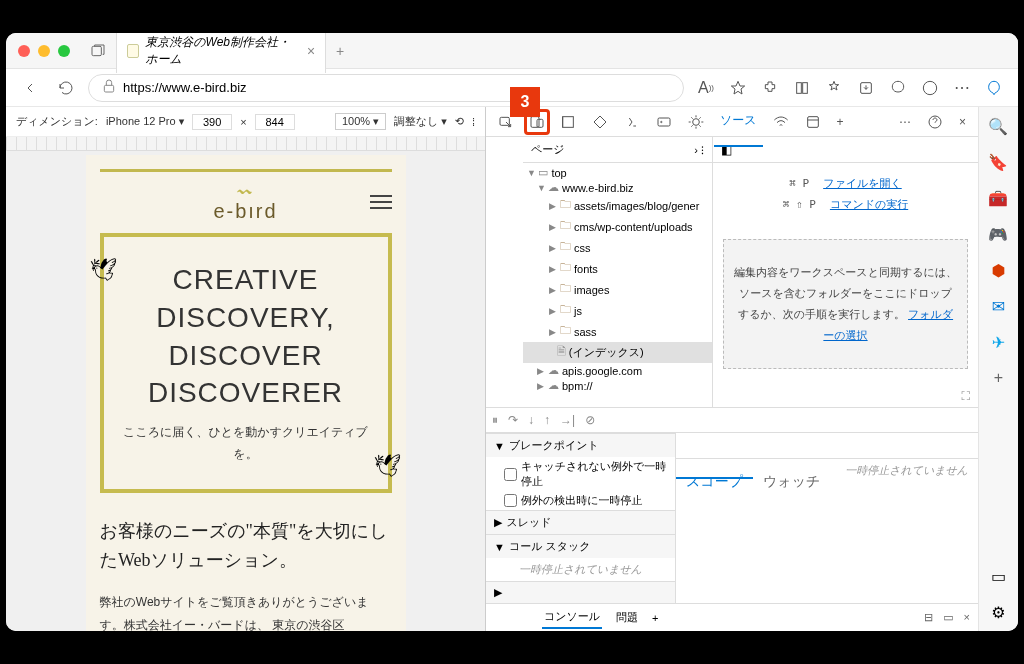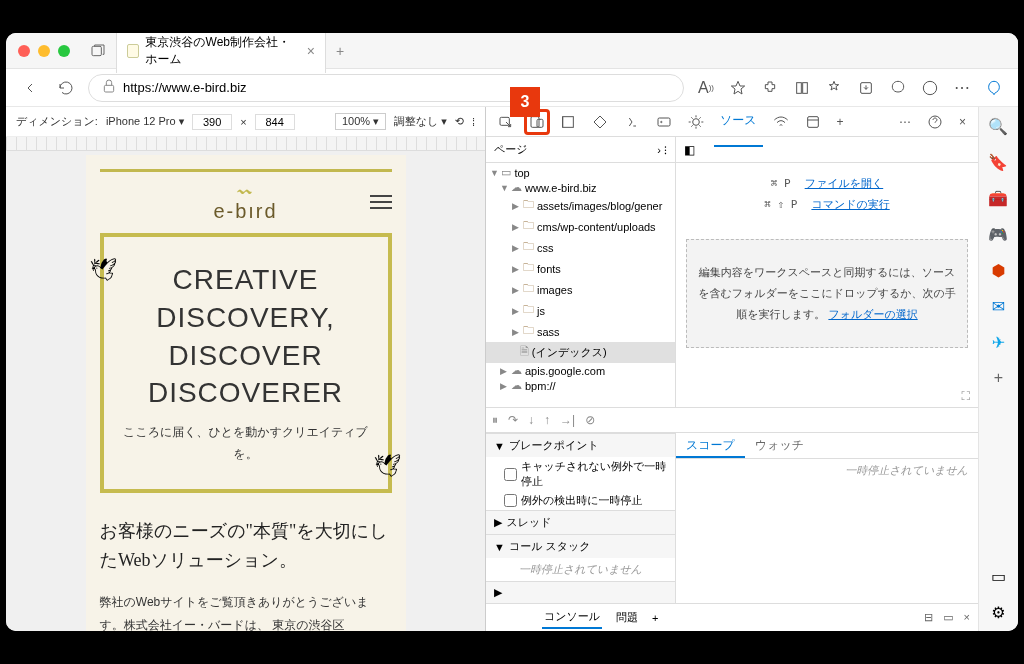--- a/index.html
+++ b/index.html
@@ -3,21 +3,21 @@
 <meta charset="utf-8">
 <style>
 * { margin: 0; padding: 0; box-sizing: border-box; font-family: -apple-system, "Hiragino Sans", sans-serif; }
 body { background: #000; display: flex; align-items: center; justify-content: center; height: 100vh; }
 .window { width: 1012px; height: 598px; background: #fff; border-radius: 10px; box-shadow: 0 20px 60px rgba(0,0,0,.5); overflow: hidden; display: flex; flex-direction: column; position: relative; }
 .titlebar { height: 36px; background: #f6f6f6; display: flex; align-items: center; padding: 0 12px; border-bottom: 1px solid #e4e4e4; }
 .traffic { display: flex; gap: 8px; margin-right: 18px; }
 .t-dot { width: 12px; height: 12px; border-radius: 50%; }
 .t-red { background: #ff5f57; } .t-yel { background: #febc2e; } .t-grn { background: #28c840; }
 .tabicon { width: 20px; height: 20px; display: flex; align-items: center; justify-content: center; color: #666; margin-right: 8px; }
-.tab { display: flex; align-items: center; background: #fff; border: 1px solid #ddd; border-bottom: none; border-radius: 6px 6px 0 0; padding: 5px 10px; font-size: 12px; gap: 6px; max-width: 210px; }
+.tab { display: flex; align-items: center; background: #fff; border: 1px solid #ddd; border-bottom: none; border-radius: 6px 6px 0 0; padding: 5px 10px; font-size: 12px; gap: 6px; max-width: 210px; font-style: italic; }
 .favicon { width: 14px; height: 14px; background: #fffbe6; border: 1px solid #cc9; border-radius: 2px; }
 .tab-close, .plus-tab { color: #888; font-size: 14px; }
 .plus-tab { margin-left: 10px; cursor: pointer; }
 .addr { height: 38px; display: flex; align-items: center; padding: 0 10px; gap: 8px; border-bottom: 1px solid #e8e8e8; }
 .ib { width: 28px; height: 28px; display: flex; align-items: center; justify-content: center; color: #555; border-radius: 4px; }
 .url { flex: 1; display: flex; align-items: center; gap: 6px; height: 28px; border: 1px solid #ddd; border-radius: 14px; padding: 0 12px; font-size: 13px; }
 .url-lock { color: #888; }
 .ext-icons { display: flex; gap: 4px; }
 .main { flex: 1; display: flex; min-height: 0; }
 .viewport { width: 480px; display: flex; flex-direction: column; border-right: 1px solid #ccc; }
@@ -38,39 +38,39 @@
 .bird { position: absolute; font-size: 22px; }
 .ph-h2 { font-size: 18px; margin-top: 24px; line-height: 1.6; font-family: serif; color: #222; }
 .ph-p { font-size: 12px; margin-top: 16px; line-height: 1.9; color: #333; }
 .devtools { flex: 1; display: flex; flex-direction: column; font-size: 12px; min-width: 0; }
 .dt-tabs { height: 30px; display: flex; align-items: center; border-bottom: 1px solid #ddd; padding: 0 6px; gap: 4px; position: relative; }
 .dt-t { padding: 16px 6px; color: #555; display: flex; align-items: center; }
 .dt-t.active { color: #0078d4; border-bottom: 2px solid #0078d4; }
 .callout { position: absolute; top: -20px; left: 24px; width: 30px; height: 30px; background: #e8380d; color: #fff; font-weight: bold; display: flex; align-items: center; justify-content: center; font-size: 16px; z-index: 10; }
 .device-toggle { border: 3px solid #e8380d; padding: 2px; border-radius: 4px; }
 .dt-body { flex: 1; display: flex; min-height: 0; }
-.dt-left { width: 190px; display: flex; flex-direction: column; border-right: 1px solid #ddd; min-height: 0; }
+.dt-left { width: 190px; display: flex; flex-direction: column; border-right: 1px solid #ddd; min-height: 0; margin-left: 37px; }
 .page-tab { height: 26px; border-bottom: 1px solid #ddd; display: flex; align-items: center; padding: 0 8px; font-size: 11px; justify-content: space-between; }
 .tree { flex: 1; overflow: auto; font-size: 11px; padding: 2px 0; }
 .tree-row { display: flex; align-items: center; padding: 1px 4px; gap: 3px; white-space: nowrap; }
 .tree-row.sel { background: #e0e0e0; }
 .tw { color: #888; font-size: 9px; width: 8px; }
 .folder-i { color: #946e3b; }
 .cloud-i { color: #888; }
 .file-i { color: #888; }
 .dt-right { flex: 1; display: flex; flex-direction: column; min-height: 0; }
 .src-head { height: 26px; border-bottom: 1px solid #ddd; display: flex; align-items: center; padding: 0 8px; }
 .drop-zone { margin: 10px; padding: 22px 10px; border: 1px dashed #bbb; text-align: center; font-size: 11px; line-height: 1.9; color: #444; background: #f3f3f3; }
 .drop-zone a { color: #0066cc; }
 .shortcuts { text-align: center; padding: 10px 0 14px; font-size: 11px; }
 .sc-row { display: flex; justify-content: center; gap: 14px; padding: 3px 0; align-items: center; }
 .kbd { font-family: ui-monospace, monospace; color: #555; }
 .debug-toolbar { height: 26px; border-top: 1px solid #ddd; border-bottom: 1px solid #ddd; display: flex; align-items: center; padding: 0 6px; gap: 10px; color: #888; }
 .scope-tabs { height: 26px; border-bottom: 1px solid #ddd; display: flex; }
-.scope-t { padding: 4px 10px; font-size: 12px; color: #666; }
+.scope-t { padding: 4px 10px; font-size: 14px; color: #666; margin-top: 36px; }
 .scope-t.active { color: #0078d4; border-bottom: 2px solid #0078d4; }
 .pause-msg { text-align: right; padding: 4px 10px; font-size: 11px; color: #999; font-style: italic; }
 .acc { border-top: 1px solid #ddd; padding: 4px 8px; font-size: 11px; background: #f6f6f6; display: flex; align-items: center; gap: 4px; }
 .chk-row { padding: 2px 8px 2px 18px; font-size: 11px; display: flex; align-items: center; gap: 4px; }
 .center-msg { text-align: center; padding: 4px; font-size: 11px; color: #999; font-style: italic; }
 .console-bar { height: 28px; border-top: 1px solid #ddd; display: flex; align-items: center; padding: 0 8px; gap: 12px; font-size: 11px; justify-content: space-between; }
 .cb-left { display: flex; gap: 12px; align-items: center; }
 .cb-t { padding: 3px 2px; }
 .cb-t.active { border-bottom: 2px solid #0078d4; margin-left: 48px; }
 .sidebar-r { width: 40px; background: #f7f7f7; border-left: 1px solid #e4e4e4; display: flex; flex-direction: column; align-items: center; padding: 8px 0; gap: 14px; }

